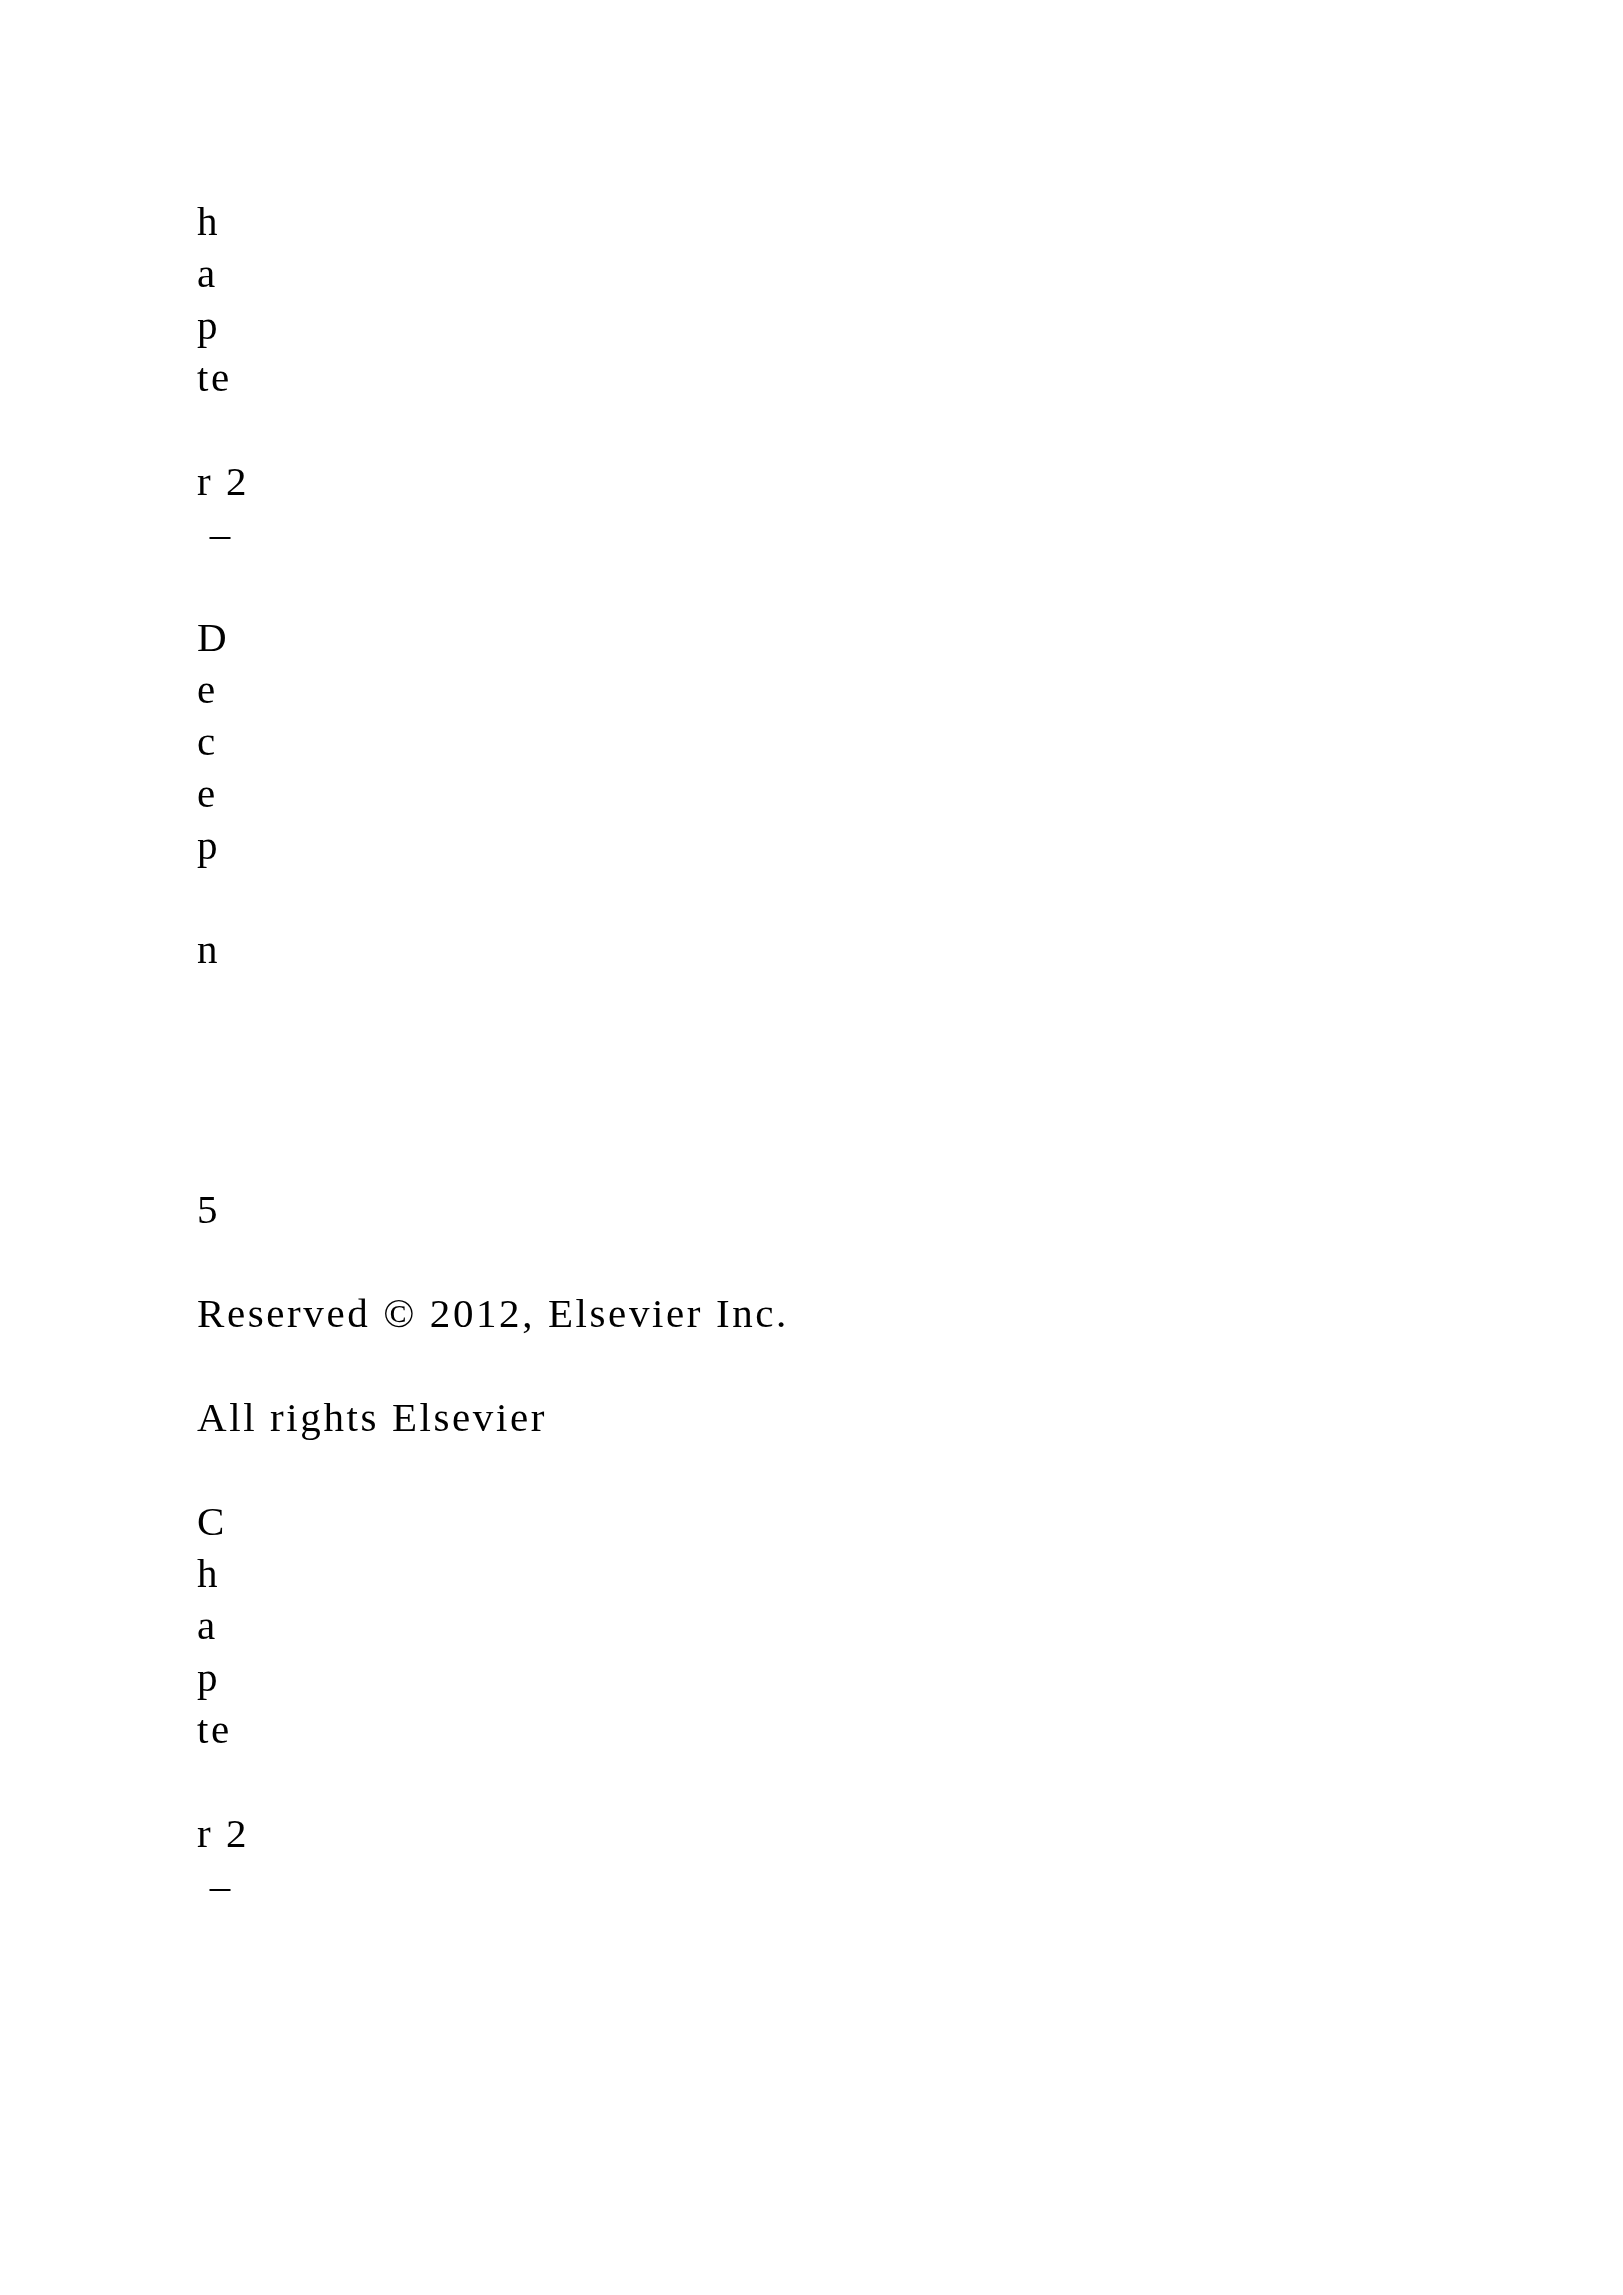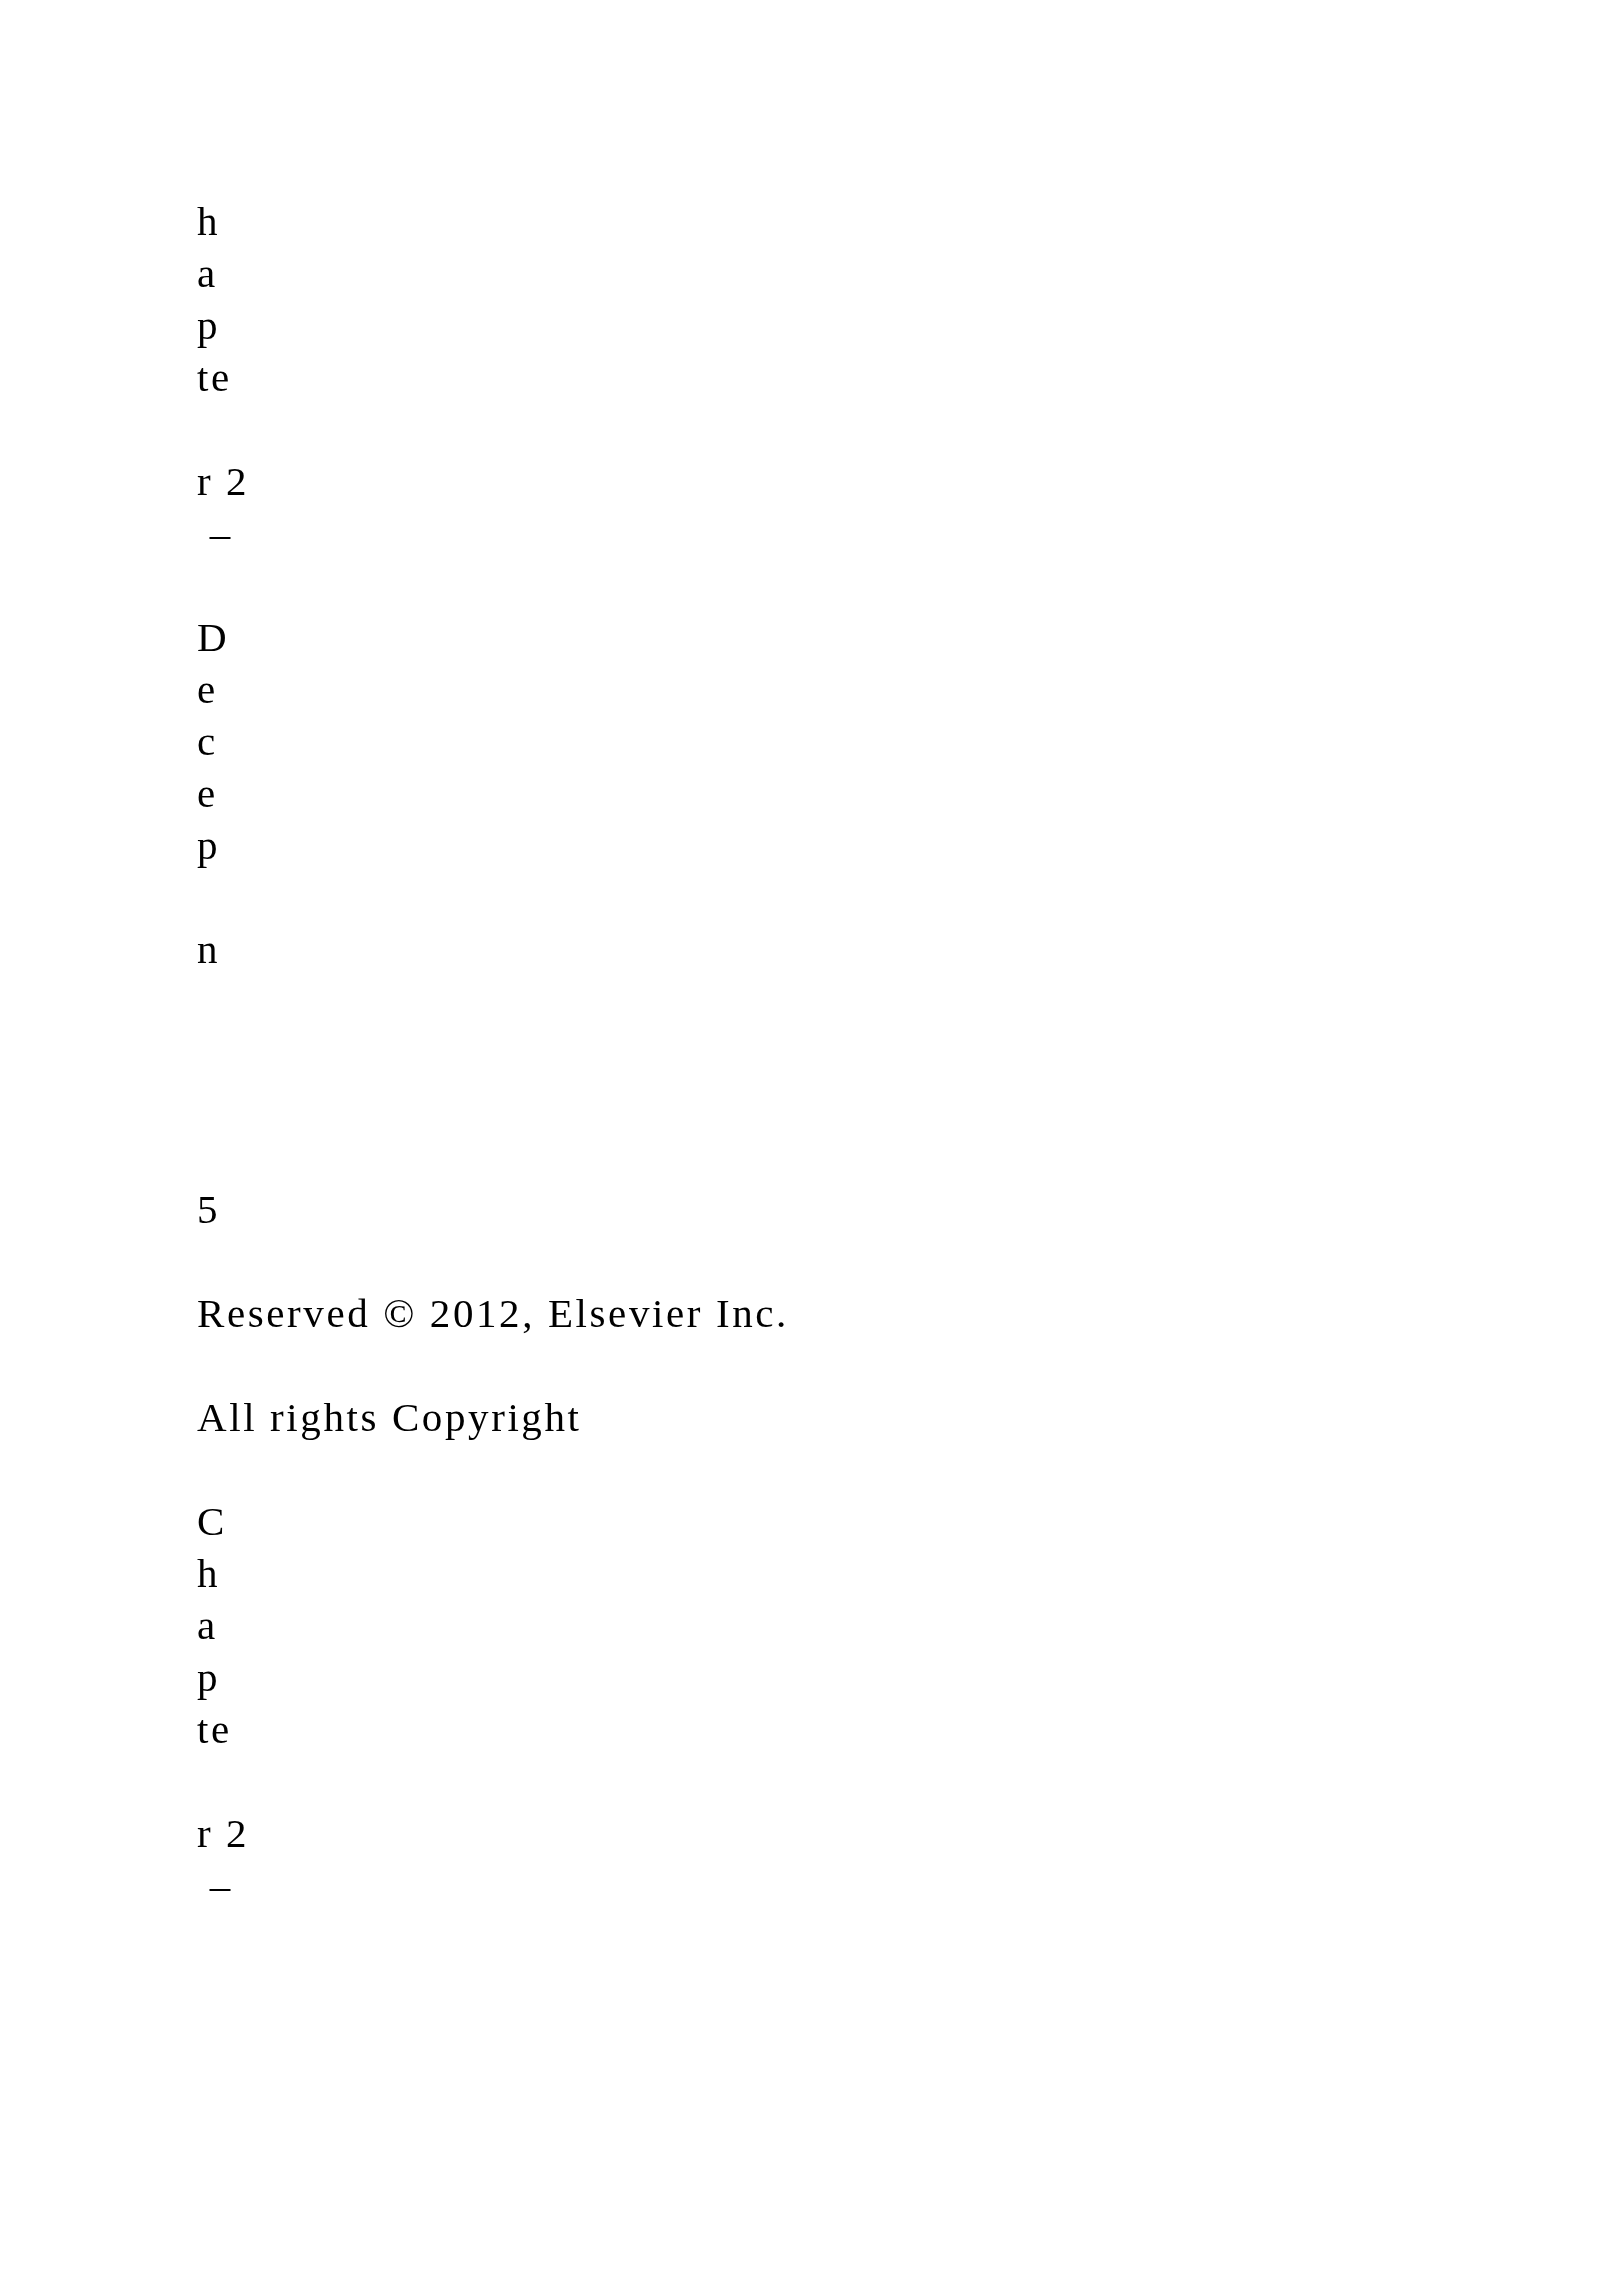--- a/index.html
+++ b/index.html
@@ -59,21 +59,21 @@
     <span class="line"></span>
     <span class="line">n</span>
     <span class="line"></span>
     <span class="line"></span>
     <span class="line"></span>
     <span class="line"></span>
     <span class="line">5</span>
     <span class="line"></span>
     <span class="line">Reserved © 2012, Elsevier Inc.</span>
     <span class="line"></span>
-    <span class="line">All rights Copyright</span>
+    <span class="line">All rights Elsevier</span>
     <span class="line"></span>
     <span class="line">C</span>
     <span class="line">h</span>
     <span class="line">a</span>
     <span class="line">p</span>
     <span class="line">te</span>
     <span class="line"></span>
     <span class="line">r 2</span>
     <span class="line"> –</span>
   </div>

